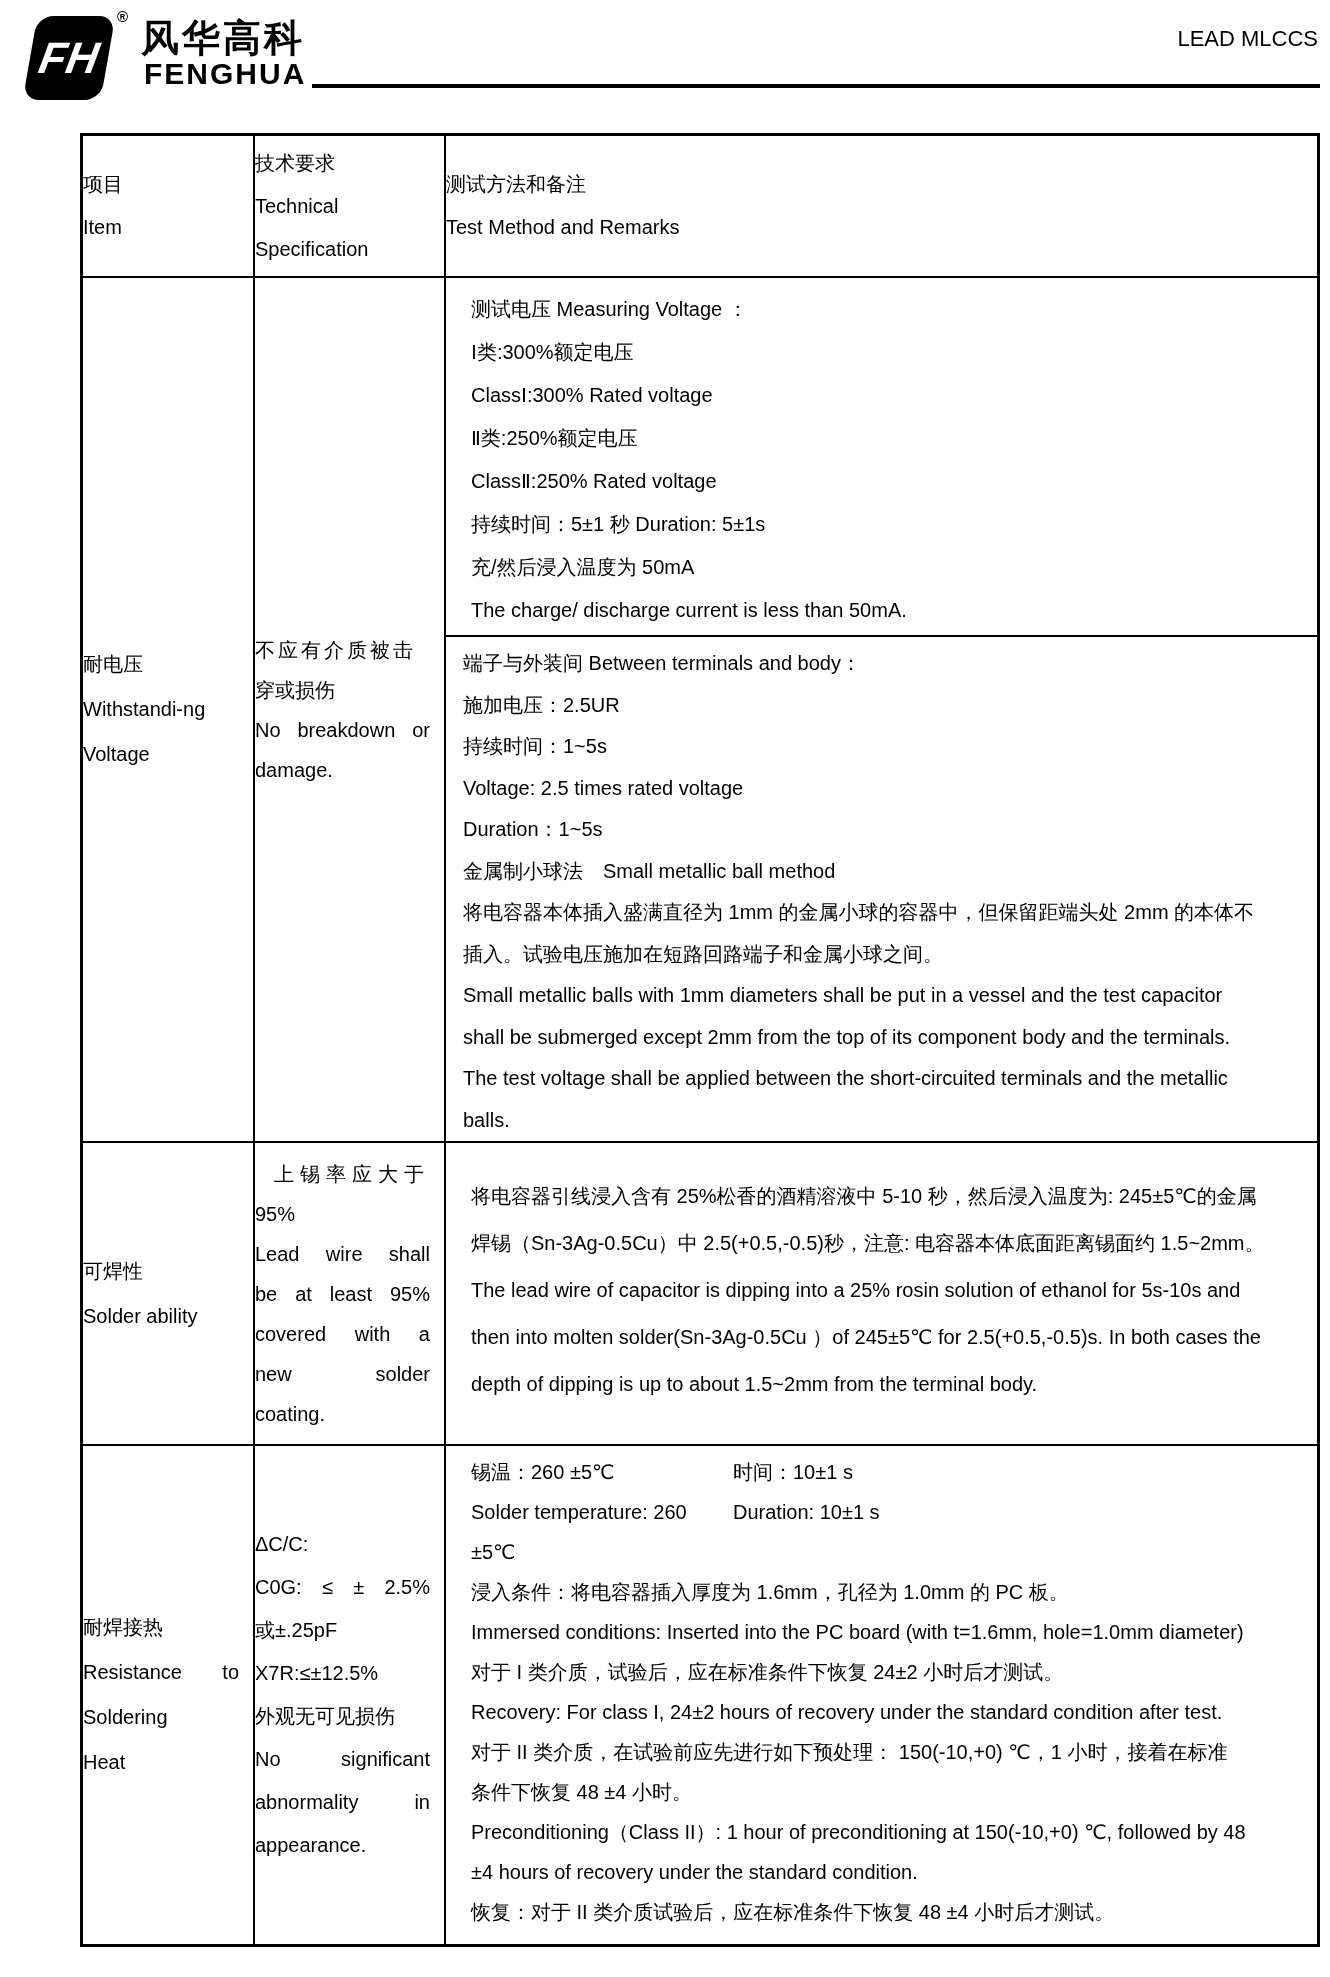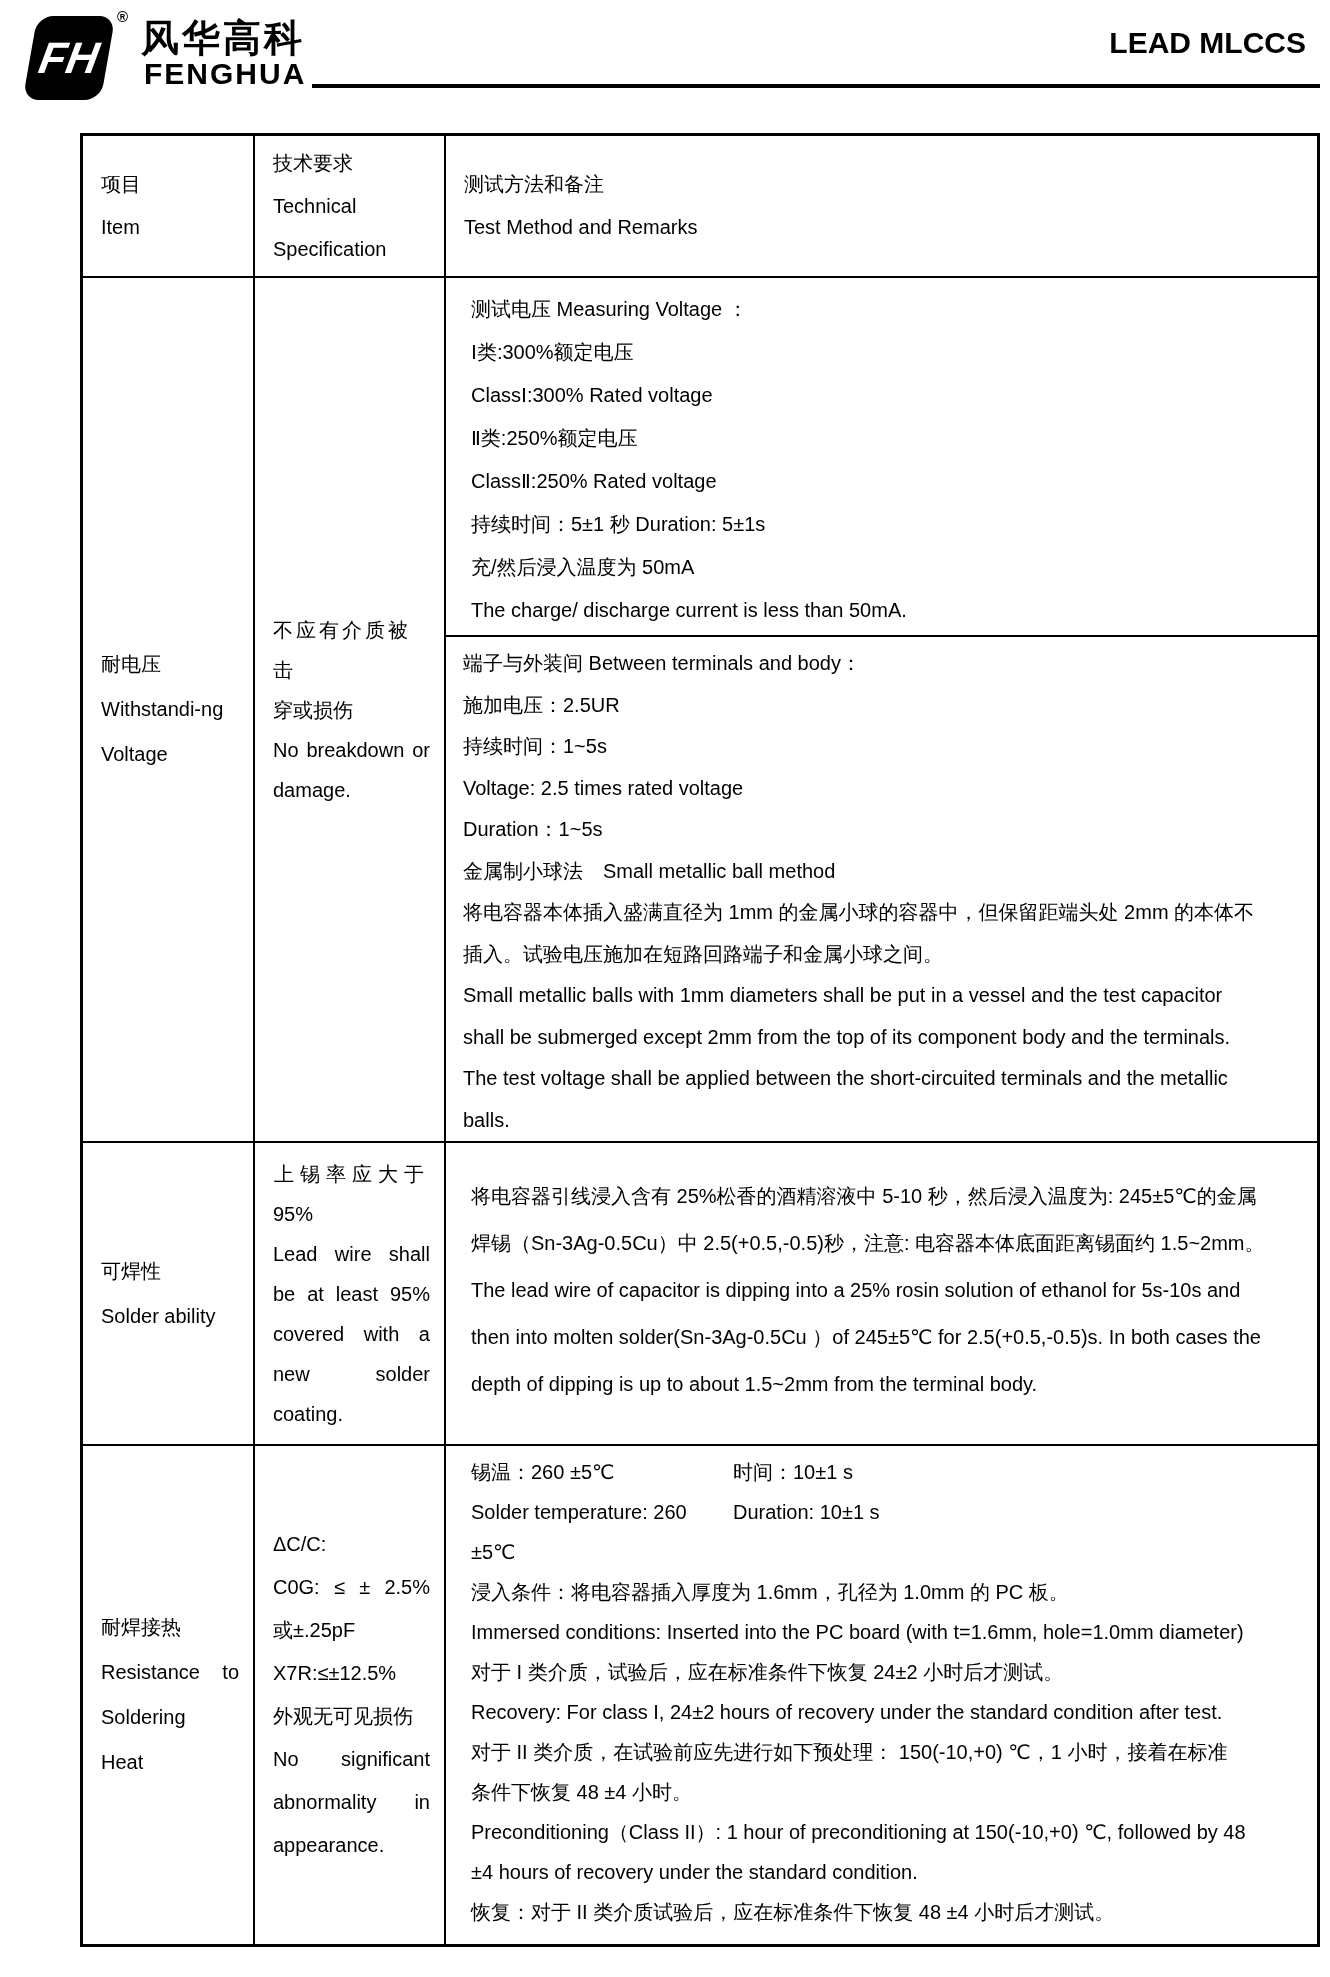--- a/index.html
+++ b/index.html
@@ -7,37 +7,37 @@
         font-family:"Liberation Sans","DejaVu Sans",sans-serif;overflow:hidden;}
 
   
   .logo-icon{position:absolute;left:30px;top:16px;width:78px;height:84px;background:#000;
              border-radius:16px;transform:skewX(-10deg);display:flex;align-items:center;justify-content:center;}
   .logo-icon .mono{color:#fff;font-weight:bold;font-style:italic;font-size:44px;line-height:1;}
   .reg{position:absolute;left:117px;top:8px;font-size:15px;font-weight:bold;}
   .brand-cn{position:absolute;left:141px;top:13px;font-size:38px;font-weight:bold;letter-spacing:3px;}
   .brand-en{position:absolute;left:144px;top:57px;font-size:30px;font-weight:bold;letter-spacing:2px;text-align:right;}
   .header-rule{position:absolute;left:312px;top:84px;width:1008px;height:4px;background:#000;}
-  .doc-title{position:absolute;right:24px;top:26px;font-size:30px;font-weight:bold;}
+  .doc-title{position:absolute;right:12px;top:26px;font-size:22px;font-weight:normal;}
 
   
   .spec-table{position:absolute;left:80px;top:133px;width:1240px;height:1814px;
               border:3px solid #000;box-sizing:border-box;display:flex;flex-direction:column;
               font-size:20px;}
   .trow{display:grid;grid-template-columns:170px 191px 1fr;box-sizing:border-box;flex:0 0 auto;min-height:0;}
   .trow + .trow{border-top:2px solid #000;}
   .trow-header{height:140px;}
   .trow-1{height:865px;}
   .trow-2{height:303px;}
   .trow-3{flex:1 1 auto;}
   .td{box-sizing:border-box;min-width:0;overflow:hidden;}
   .td + .td{border-left:2px solid #000;}
 
   .cell-center{display:flex;flex-direction:column;justify-content:center;
-               padding-left:18px;padding-right:14px;}
+               padding-left:0;padding-right:14px;}
   .header-cell{line-height:43px;}
   .item-cell{line-height:45px;}
   .spec-cell{line-height:40px;}
   .r3item{line-height:45px;}
   .r3spec{line-height:43px;}
 
   .mcol{display:flex;flex-direction:column;}
   .mblock1{height:439px;border-bottom:2px solid #000;box-sizing:border-box;
            padding:10px 12px 0 25px;line-height:43px;}
   .mblock2{flex:1;padding:6px 12px 0 17px;line-height:41.5px;}

